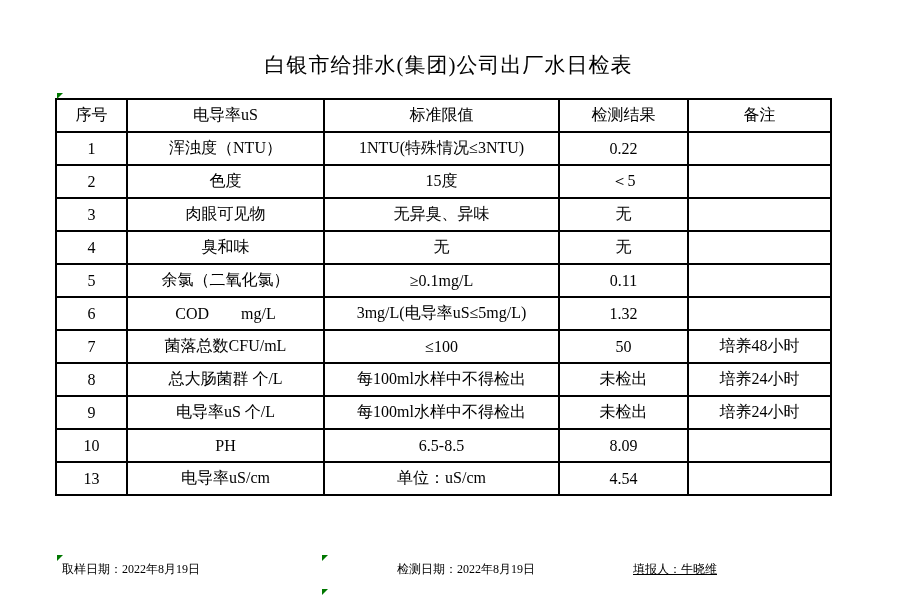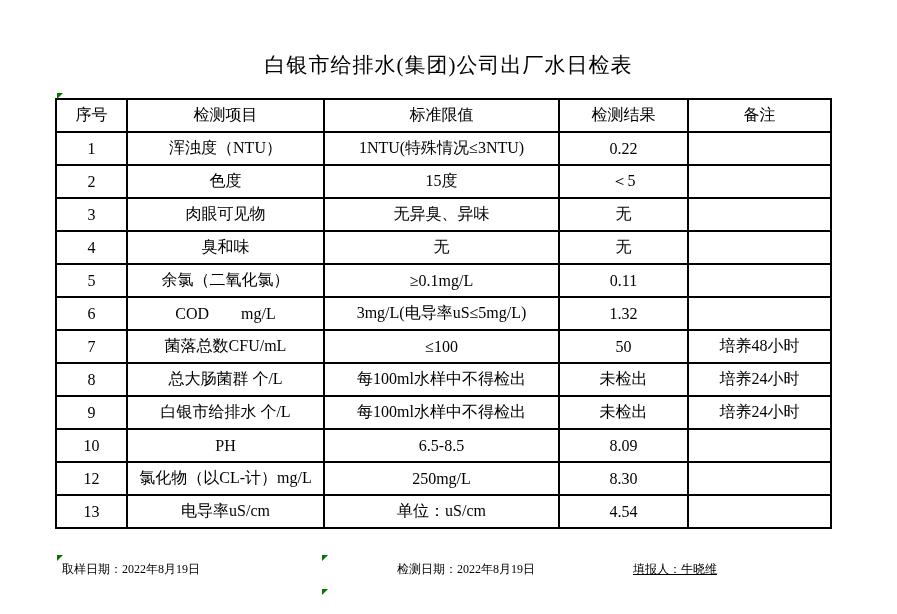--- a/index.html
+++ b/index.html
@@ -76,21 +76,21 @@
     <colgroup>
       <col style="width:71px">
         <col style="width:197px">
         <col style="width:235px">
         <col style="width:129px">
         <col style="width:143px">
     </colgroup>
     <thead>
       <tr>
         <th>序号</th>
-        <th>检测项目</th>
+        <th>电导率uS</th>
         <th>标准限值</th>
         <th>检测结果</th>
         <th>备注</th>
       </tr>
     </thead>
     <tbody>
       <tr>
         <td>1</td>
         <td>浑浊度（NTU）</td>
         <td>1NTU(特殊情况≤3NTU)</td>
@@ -141,37 +141,30 @@
       </tr>
       <tr>
         <td>8</td>
         <td>总大肠菌群 个/L</td>
         <td>每100ml水样中不得检出</td>
         <td>未检出</td>
         <td>培养24小时</td>
       </tr>
       <tr>
         <td>9</td>
-        <td>白银市给排水 个/L</td>
+        <td>电导率uS 个/L</td>
         <td>每100ml水样中不得检出</td>
         <td>未检出</td>
         <td>培养24小时</td>
       </tr>
       <tr>
         <td>10</td>
         <td>PH</td>
         <td>6.5-8.5</td>
         <td>8.09</td>
-        <td></td>
-      </tr>
-      <tr>
-        <td>12</td>
-        <td>氯化物（以CL-计）mg/L</td>
-        <td>250mg/L</td>
-        <td>8.30</td>
         <td></td>
       </tr>
       <tr>
         <td>13</td>
         <td>电导率uS/cm</td>
         <td>单位：uS/cm</td>
         <td>4.54</td>
         <td></td>
       </tr>
     </tbody>

